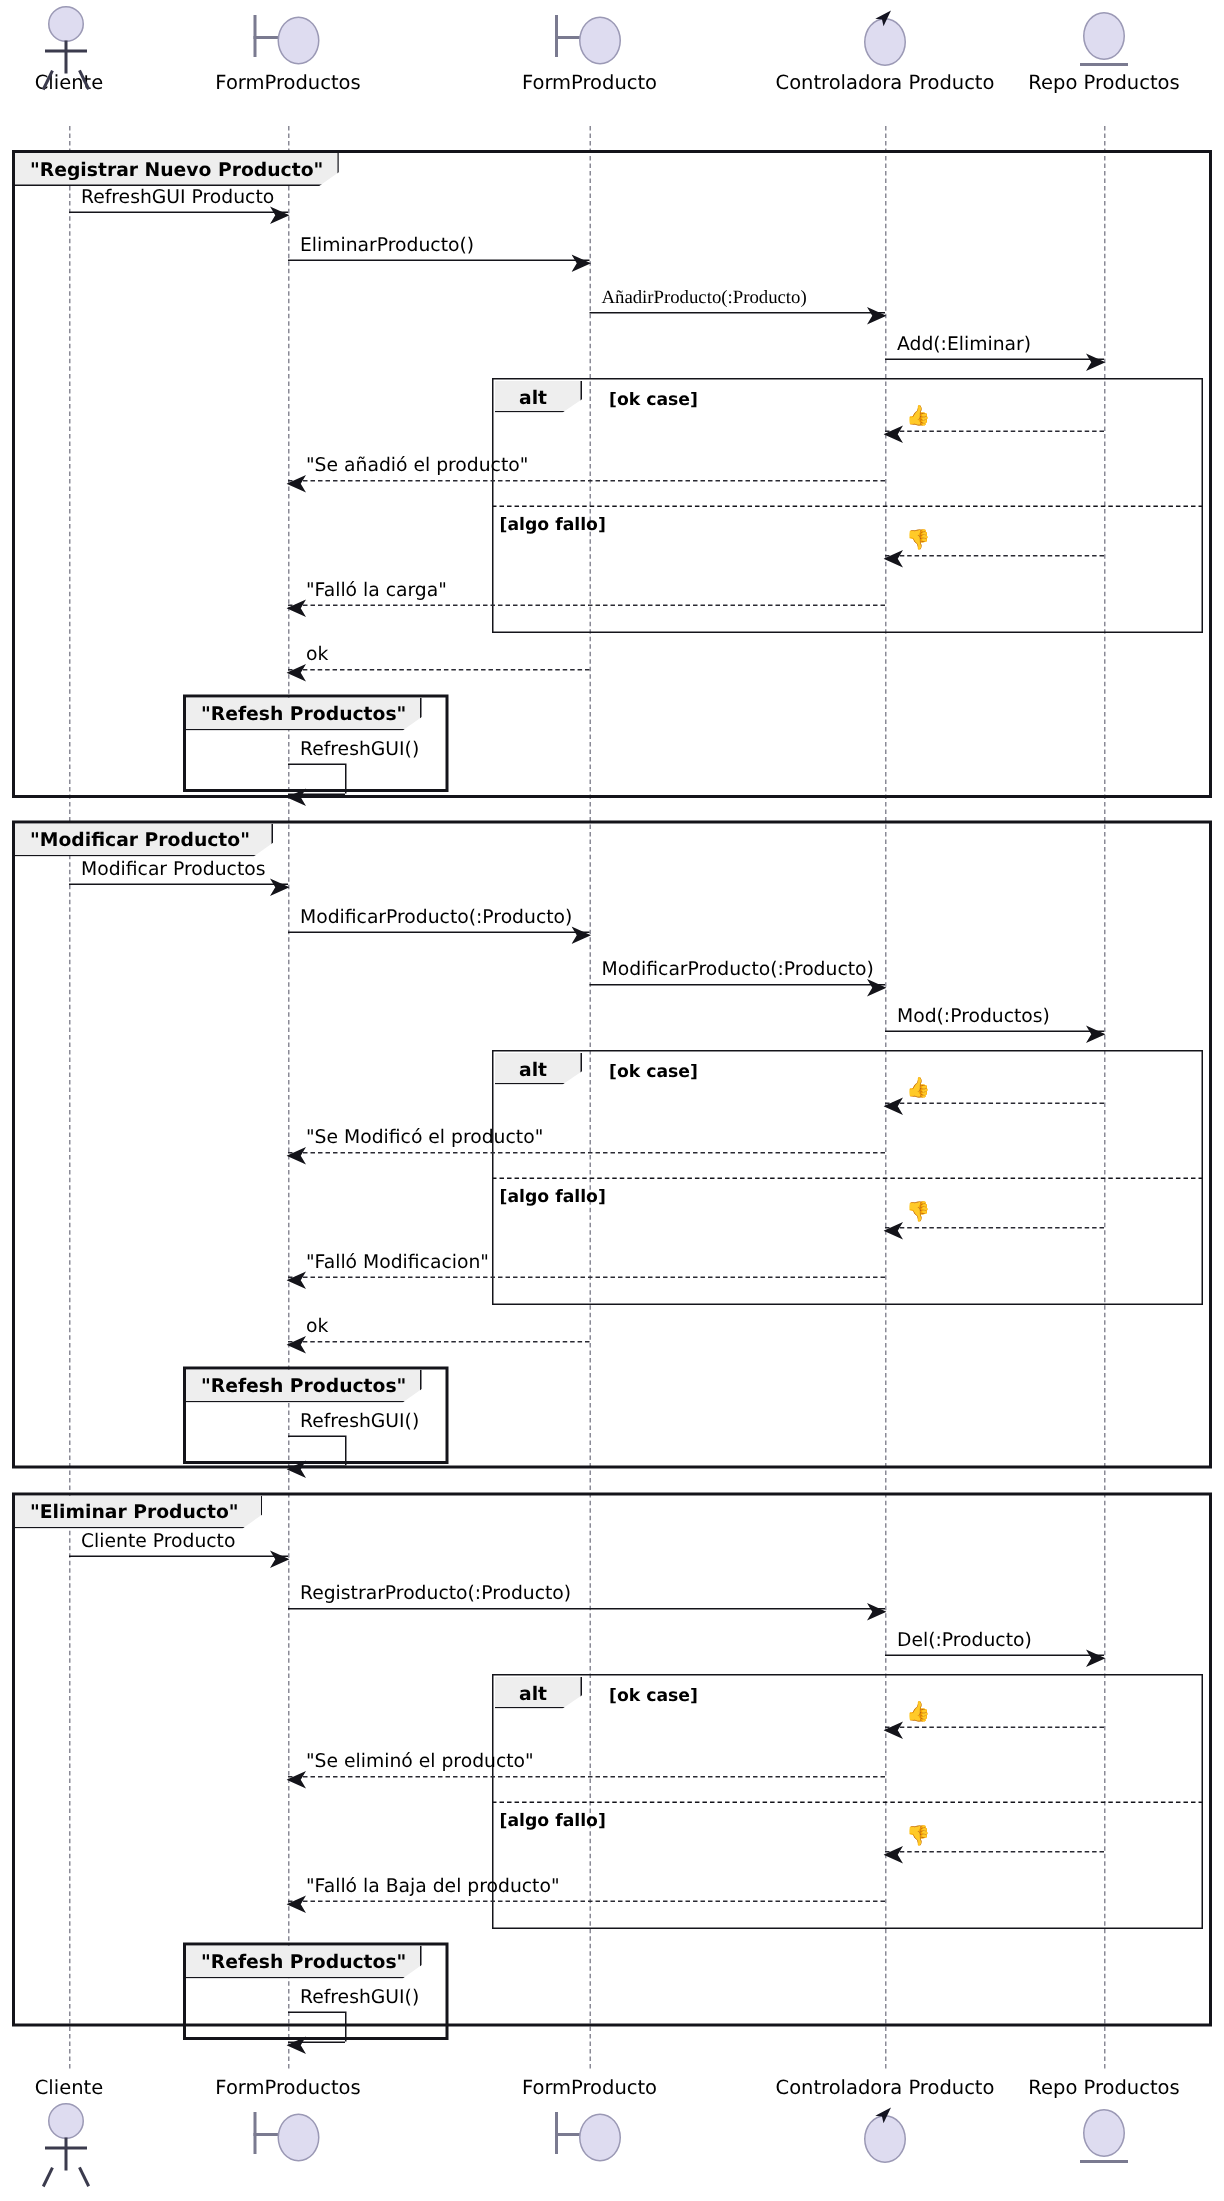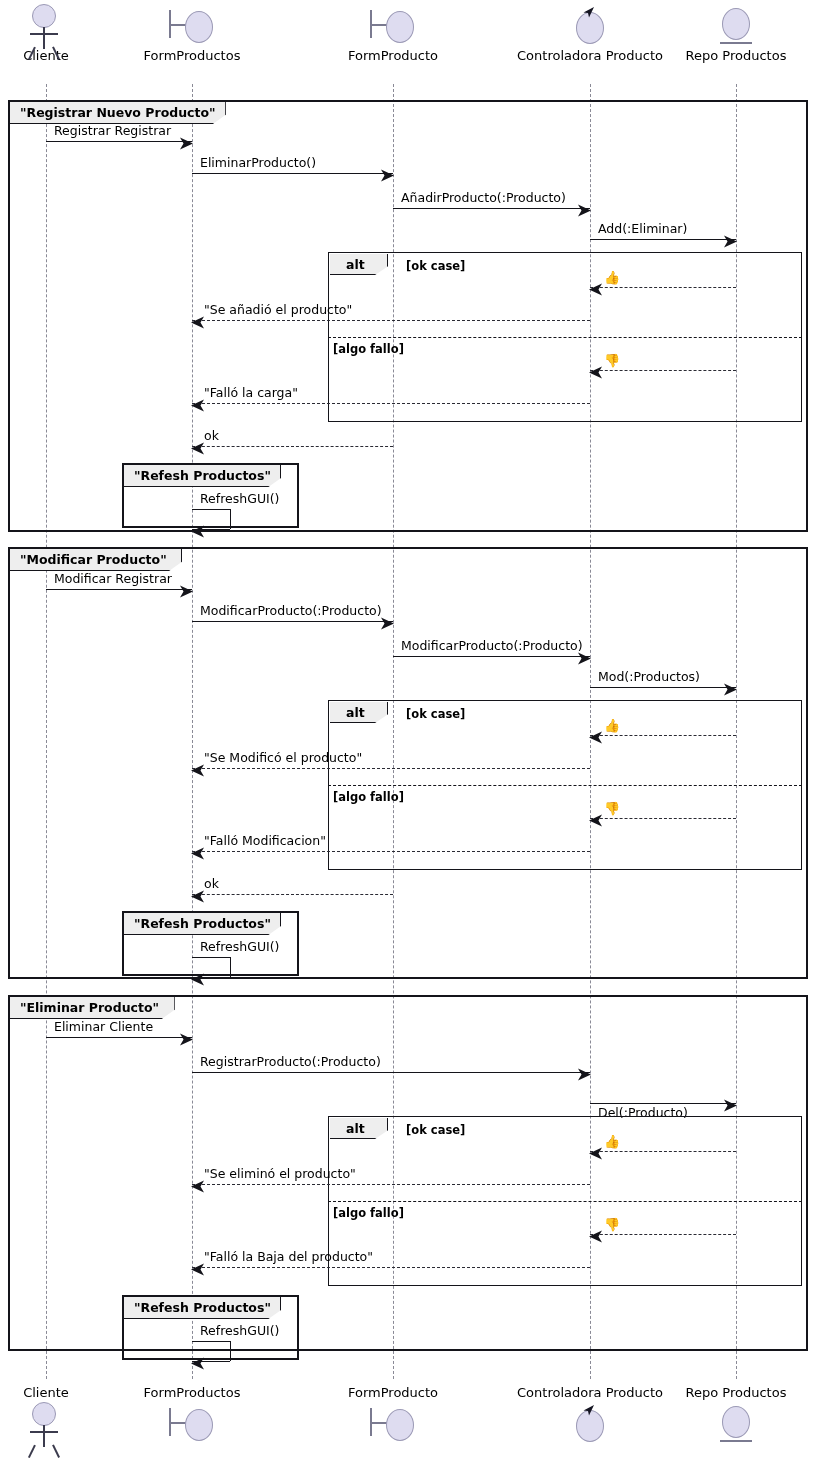--- a/index.html
+++ b/index.html
@@ -182,31 +182,31 @@
     <div class="lifeline" style="left: 590px; top: 84px; height: 1295px;"></div>
     <div class="lifeline" style="left: 736px; top: 84px; height: 1295px;"></div>
     <div class="frag" style="left: 8px; top: 100px; width: 800px; height: 432px;"></div>
     <div class="tab" style="left: 10px; top: 102px; width: 215.8px; height: 22px;">
       <div class="tab-label">"Registrar Nuevo Producto"</div>
     </div>
     <div class="msg-line solid" style="left: 46px; top: 141px; width: 146px;"></div>
     <div class="arrow-head" style="left: 180px; top: 134.5px;"><svg viewBox="0 0 13 13" width="13" height="13">
         <path d="M13 6.5 L0 0.6 L3.5 6.5 L0 12.4 Z" fill="#14141a"></path>
       </svg></div>
-    <div class="msg-label" style="top: 124px; left: 54px;">Registrar Registrar</div>
+    <div class="msg-label" style="top: 124px; left: 54px;">RefreshGUI Producto</div>
     <div class="msg-line solid" style="left: 192px; top: 173px; width: 201px;"></div>
     <div class="arrow-head" style="left: 381px; top: 166.5px;"><svg viewBox="0 0 13 13" width="13" height="13">
         <path d="M13 6.5 L0 0.6 L3.5 6.5 L0 12.4 Z" fill="#14141a"></path>
       </svg></div>
     <div class="msg-label" style="top: 156px; left: 200px;">EliminarProducto()</div>
     <div class="msg-line solid" style="left: 393px; top: 208px; width: 197px;"></div>
     <div class="arrow-head" style="left: 578px; top: 201.5px;"><svg viewBox="0 0 13 13" width="13" height="13">
         <path d="M13 6.5 L0 0.6 L3.5 6.5 L0 12.4 Z" fill="#14141a"></path>
       </svg></div>
-    <div class="msg-label" style="top: 191px; left: 401px;">AñadirProducto(:Producto)</div>
+    <div class="msg-label" style="top: 191px; left: 401px; font-family: Liberation Serif, serif;">AñadirProducto(:Producto)</div>
     <div class="msg-line solid" style="left: 590px; top: 239px; width: 146px;"></div>
     <div class="arrow-head" style="left: 724px; top: 232.5px;"><svg viewBox="0 0 13 13" width="13" height="13">
         <path d="M13 6.5 L0 0.6 L3.5 6.5 L0 12.4 Z" fill="#14141a"></path>
       </svg></div>
     <div class="msg-label" style="top: 222px; left: 598px;">Add(:Eliminar)</div>
     <div class="frag frag-inner" style="left: 328px; top: 252px; width: 474px; height: 170px;"></div>
     <div class="tab tab-alt" style="left: 330px; top: 254px; width: 58px; height: 21px;">
       <div class="tab-label">alt</div>
     </div>
     <div class="guard" style="left: 406px; top: 259px;">[ok case]</div>
@@ -251,21 +251,21 @@
       </svg></div>
     <div class="msg-label" style="left: 200px; top: 492px;">RefreshGUI()</div>
     <div class="frag" style="left: 8px; top: 547px; width: 800px; height: 432px;"></div>
     <div class="tab" style="left: 10px; top: 549px; width: 172px; height: 22px;">
       <div class="tab-label">"Modificar Producto"</div>
     </div>
     <div class="msg-line solid" style="left: 46px; top: 589px; width: 146px;"></div>
     <div class="arrow-head" style="left: 180px; top: 582.5px;"><svg viewBox="0 0 13 13" width="13" height="13">
         <path d="M13 6.5 L0 0.6 L3.5 6.5 L0 12.4 Z" fill="#14141a"></path>
       </svg></div>
-    <div class="msg-label" style="top: 572px; left: 54px;">Modificar Registrar</div>
+    <div class="msg-label" style="top: 572px; left: 54px;">Modificar Productos</div>
     <div class="msg-line solid" style="left: 192px; top: 621px; width: 201px;"></div>
     <div class="arrow-head" style="left: 381px; top: 614.5px;"><svg viewBox="0 0 13 13" width="13" height="13">
         <path d="M13 6.5 L0 0.6 L3.5 6.5 L0 12.4 Z" fill="#14141a"></path>
       </svg></div>
     <div class="msg-label" style="top: 604px; left: 200px;">ModificarProducto(:Producto)</div>
     <div class="msg-line solid" style="left: 393px; top: 656px; width: 197px;"></div>
     <div class="arrow-head" style="left: 578px; top: 649.5px;"><svg viewBox="0 0 13 13" width="13" height="13">
         <path d="M13 6.5 L0 0.6 L3.5 6.5 L0 12.4 Z" fill="#14141a"></path>
       </svg></div>
     <div class="msg-label" style="top: 639px; left: 401px;">ModificarProducto(:Producto)</div>
@@ -320,31 +320,31 @@
       </svg></div>
     <div class="msg-label" style="left: 200px; top: 940px;">RefreshGUI()</div>
     <div class="frag" style="left: 8px; top: 995px; width: 800px; height: 356px;"></div>
     <div class="tab" style="left: 10px; top: 997px; width: 164.7px; height: 22px;">
       <div class="tab-label">"Eliminar Producto"</div>
     </div>
     <div class="msg-line solid" style="left: 46px; top: 1037px; width: 146px;"></div>
     <div class="arrow-head" style="left: 180px; top: 1030.5px;"><svg viewBox="0 0 13 13" width="13" height="13">
         <path d="M13 6.5 L0 0.6 L3.5 6.5 L0 12.4 Z" fill="#14141a"></path>
       </svg></div>
-    <div class="msg-label" style="top: 1020px; left: 54px;">Eliminar Cliente</div>
+    <div class="msg-label" style="top: 1020px; left: 54px;">Cliente Producto</div>
     <div class="msg-line solid" style="left: 192px; top: 1072px; width: 398px;"></div>
     <div class="arrow-head" style="left: 578px; top: 1065.5px;"><svg viewBox="0 0 13 13" width="13" height="13">
         <path d="M13 6.5 L0 0.6 L3.5 6.5 L0 12.4 Z" fill="#14141a"></path>
       </svg></div>
     <div class="msg-label" style="top: 1055px; left: 200px;">RegistrarProducto(:Producto)</div>
     <div class="msg-line solid" style="left: 590px; top: 1103px; width: 146px;"></div>
     <div class="arrow-head" style="left: 724px; top: 1096.5px;"><svg viewBox="0 0 13 13" width="13" height="13">
         <path d="M13 6.5 L0 0.6 L3.5 6.5 L0 12.4 Z" fill="#14141a"></path>
       </svg></div>
-    <div class="msg-label" style="top: 1086px; left: 598px; margin-top: 20px;">Del(:Producto)</div>
+    <div class="msg-label" style="top: 1086px; left: 598px;">Del(:Producto)</div>
     <div class="frag frag-inner" style="left: 328px; top: 1116px; width: 474px; height: 170px;"></div>
     <div class="tab tab-alt" style="left: 330px; top: 1118px; width: 58px; height: 21px;">
       <div class="tab-label">alt</div>
     </div>
     <div class="guard" style="left: 406px; top: 1123px;">[ok case]</div>
     <div class="divider" style="left: 328px; top: 1201px; width: 474px;"></div>
     <div class="guard" style="left: 333px; top: 1206px;">[algo fallo]</div>
     <div class="msg-line dashed" style="left: 590px; top: 1151px; width: 146px;"></div>
     <div class="arrow-head" style="left: 589px; top: 1144.5px;"><svg viewBox="0 0 13 13" width="13" height="13">
         <path d="M0 6.5 L13 0.6 L9.5 6.5 L13 12.4 Z" fill="#14141a"></path>

